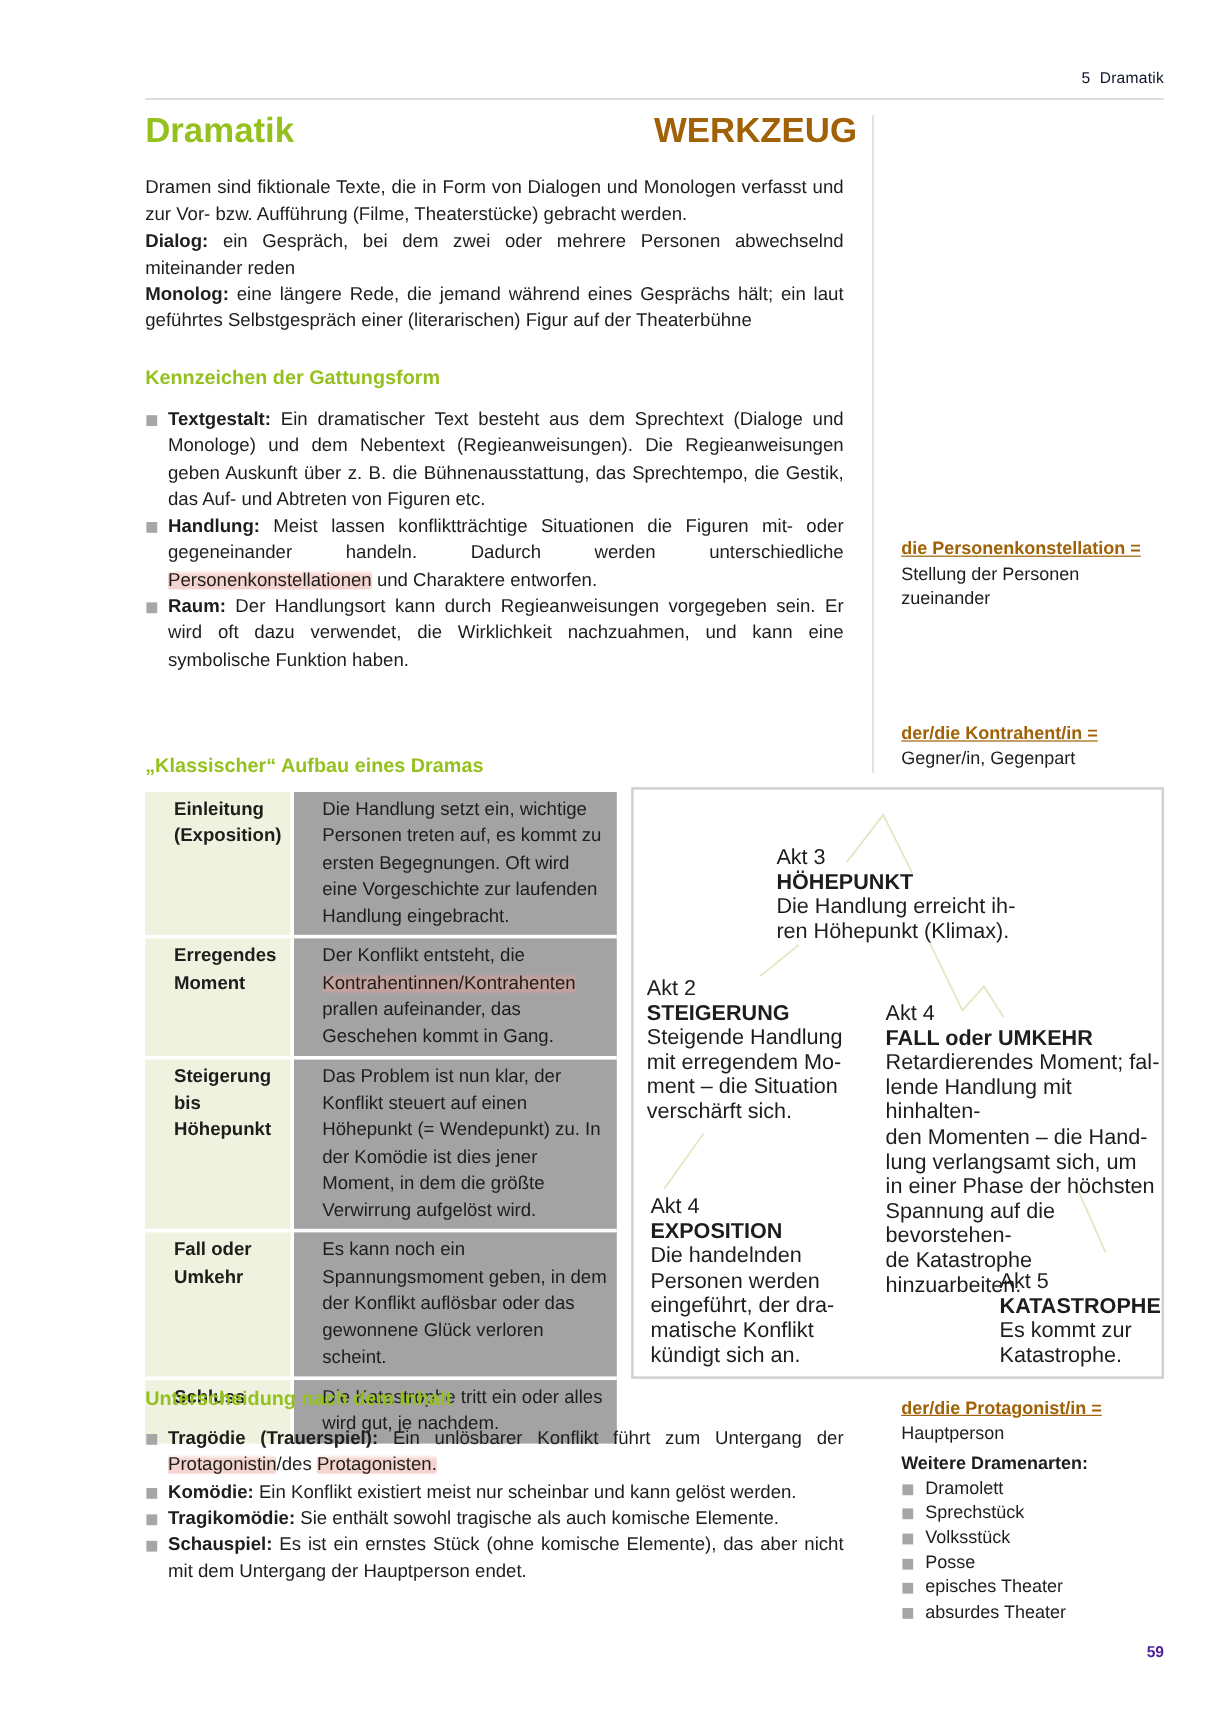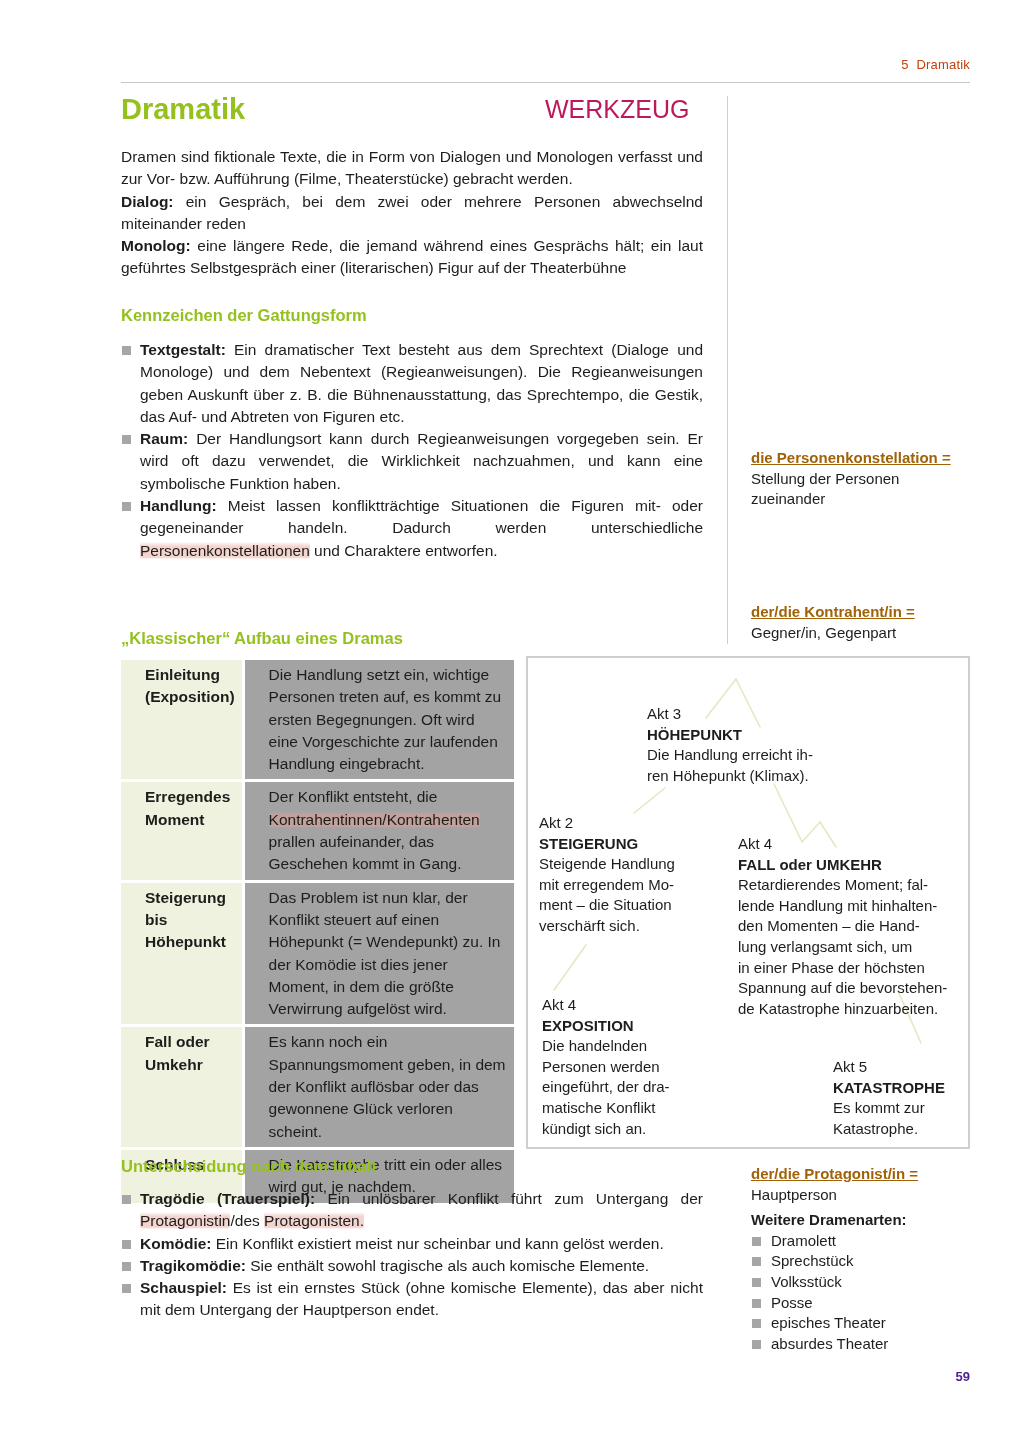--- a/index.html
+++ b/index.html
@@ -8,38 +8,38 @@
       position: relative;
       font-family: "Liberation Sans", sans-serif;
       color: #1d1d1b;
       font-size: 15.5px;
       line-height: 22.3px;
       overflow: hidden;
     }
 
     #running-head {
       position: absolute; right: 48px; top: 54px;
-      font-size: 13px; color: #c2410c; letter-spacing: 0.2px;
+      font-size: 13px; color: #0f172a; letter-spacing: 0.2px;
     }
     #head-rule {
       position: absolute; left: 121px; right: 48px; top: 82px;
       border-top: 1px solid #c8c8c8;
     }
     #col-rule {
       position: absolute; left: 727px; top: 96px; height: 548px;
       border-left: 1px solid #cfcfcf;
     }
 
     #title {
       position: absolute; left: 121px; top: 91px;
       font-size: 29px; font-weight: bold; color: #95c11f; line-height: 36px;
     }
     #werkzeug {
       position: absolute; left: 545px; top: 91px;
-      font-size: 25px; font-weight: normal; color: #be185d; line-height: 36px;
+      font-size: 29px; font-weight: bold; color: #a16207; line-height: 36px;
     }
 
     .main-col { position: absolute; left: 121px; width: 582px; }
     .justify { text-align: justify; }
     .section-h {
       font-size: 16.5px; color: #95c11f; line-height: 22px;
     }
     b { font-weight: bold; }
 
     ul.sq { list-style: none; }
@@ -68,21 +68,21 @@
       border-right: 3px solid #ffffff;
     }
     #phase-table td.v { background: #a3a3a3; }
 
     
     #freytag {
       position: absolute; left: 526px; top: 656px; width: 444px; height: 493px;
       border: 2px solid #cfcfcf; background: #ffffff;
     }
     #freytag svg { position: absolute; left: 0; top: 0; }
-    .act { position: absolute; font-size: 15px; line-height: 20.6px; }
+    .act { position: absolute; font-size: 18px; line-height: 20.6px; }
     .act .act-name { font-weight: bold; }
 
     
     .margin { position: absolute; left: 751px; width: 215px; font-size: 15px; line-height: 20.6px; }
     .margin .term { color: #a16207; font-weight: bold; text-decoration: underline; }
     .margin ul.sq li { padding-left: 20px; line-height: 20.6px; }
     .margin ul.sq li::before { top: 6px; }
 
     #page-number {
       position: absolute; right: 48px; top: 1366px;
@@ -105,22 +105,22 @@
 <div class="main-col justify" style="top:146px;">
   <p>Dramen sind fiktionale Texte, die in Form von Dialogen und Monologen verfasst und zur Vor- bzw. Aufführung (Filme, Theaterstücke) gebracht werden.</p>
   <p><b>Dialog:</b><span> ein Gespräch, bei dem zwei oder mehrere Personen abwechselnd miteinander reden</span></p>
   <p><b>Monolog:</b><span> eine längere Rede, die jemand während eines Gesprächs hält; ein laut geführtes Selbstgespräch einer (literarischen) Figur auf der Theaterbühne</span></p>
 </div>
 
 <div class="main-col" style="top:304px;">
   <h2 class="section-h">Kennzeichen der Gattungsform</h2>
   <ul class="sq justify" style="margin-top:13px;">
     <li><b>Textgestalt:</b><span> Ein dramatischer Text besteht aus dem Sprechtext (Dialoge und Monologe) und dem Nebentext (Regieanweisungen). Die Regieanweisungen geben Auskunft über z. B. die Bühnenausstattung, das Sprechtempo, die Gestik, das Auf- und Abtreten von Figuren etc.</span></li>
+    <li><b>Handlung:</b><span> Meist lassen konfliktträchtige Situationen die Figuren mit- oder gegeneinander handeln. Dadurch werden unterschiedliche </span><span class="hl">Personenkonstellationen</span><span> und Charaktere entworfen.</span></li>
     <li><b>Raum:</b><span> Der Handlungsort kann durch Regieanweisungen vorgegeben sein. Er wird oft dazu verwendet, die Wirklichkeit nachzuahmen, und kann eine symbolische Funktion haben.</span></li>
-    <li><b>Handlung:</b><span> Meist lassen konfliktträchtige Situationen die Figuren mit- oder gegeneinander handeln. Dadurch werden unterschiedliche </span><span class="hl">Personenkonstellationen</span><span> und Charaktere entworfen.</span></li>
   </ul>
 </div>
 
 <div class="main-col" style="top:627px;">
   <h2 class="section-h">„Klassischer“ Aufbau eines Dramas</h2>
 </div>
 
 <table id="phase-table">
   <tbody>
       <tr>

